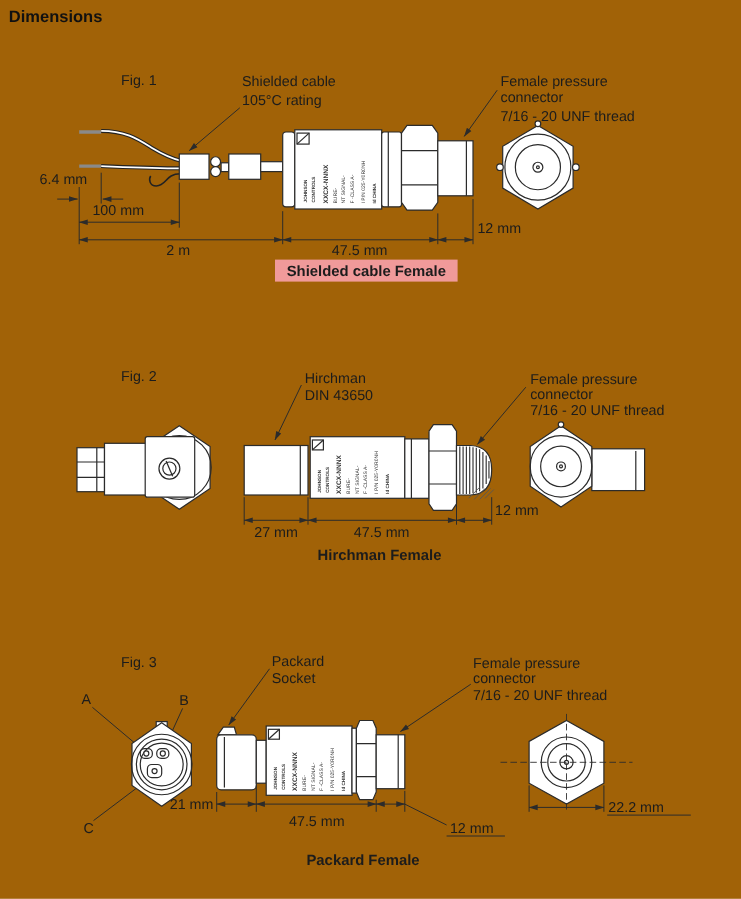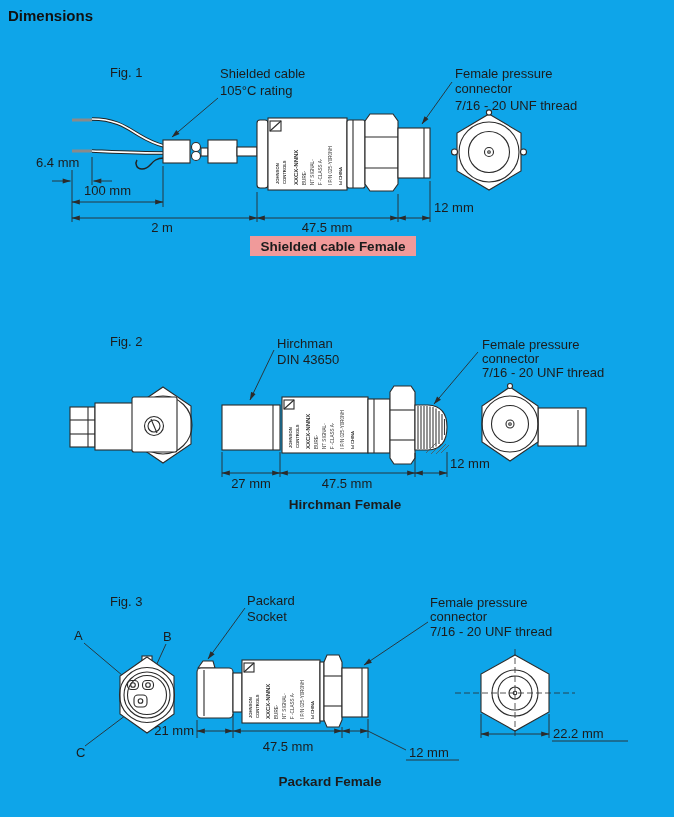--- a/index.html
+++ b/index.html
@@ -1,17 +1,17 @@
 <!DOCTYPE html>
 <html><head>
 <meta charset="utf-8">
 <style>
   * { margin:0; padding:0; box-sizing:border-box; }
   body { background:#ffffff; font-family:"Liberation Sans", sans-serif; }
-  .page { position:relative; width:674px; height:817px; background:#0ea5e9; overflow:hidden; }
+  .page { position:relative; width:674px; height:817px; background:#a16207; overflow:hidden; }
   .page-title { position:absolute; left:8px; top:7px; font-size:15px; font-weight:bold; color:#111; }
   svg.fig { position:absolute; left:0; }
   svg text { fill:#1c1c1c; font-family:"Liberation Sans", sans-serif; font-size:13px; }
   .cap  { font-weight:bold; font-size:13.5px; }
   .s    { stroke:#2b2b2b; stroke-width:1.1; fill:none; }
   .sw   { stroke:#2b2b2b; stroke-width:1.1; fill:#fff; }
   .dim line { stroke:#2b2b2b; stroke-width:0.9; }
   .ldr  { stroke:#2b2b2b; stroke-width:0.9; fill:none; }
   .thrd { stroke:#3a3a3a; stroke-width:1.1; }
   .hat  { stroke:#555; stroke-width:0.8; }

